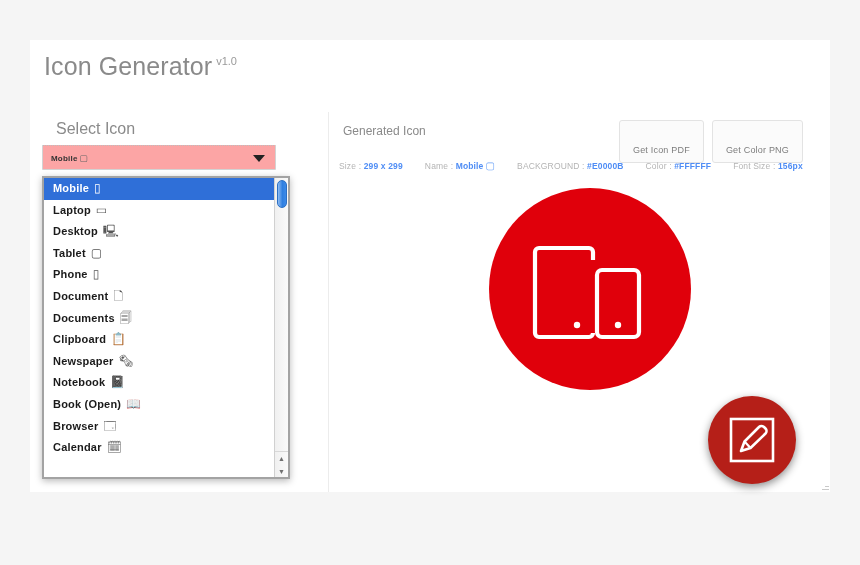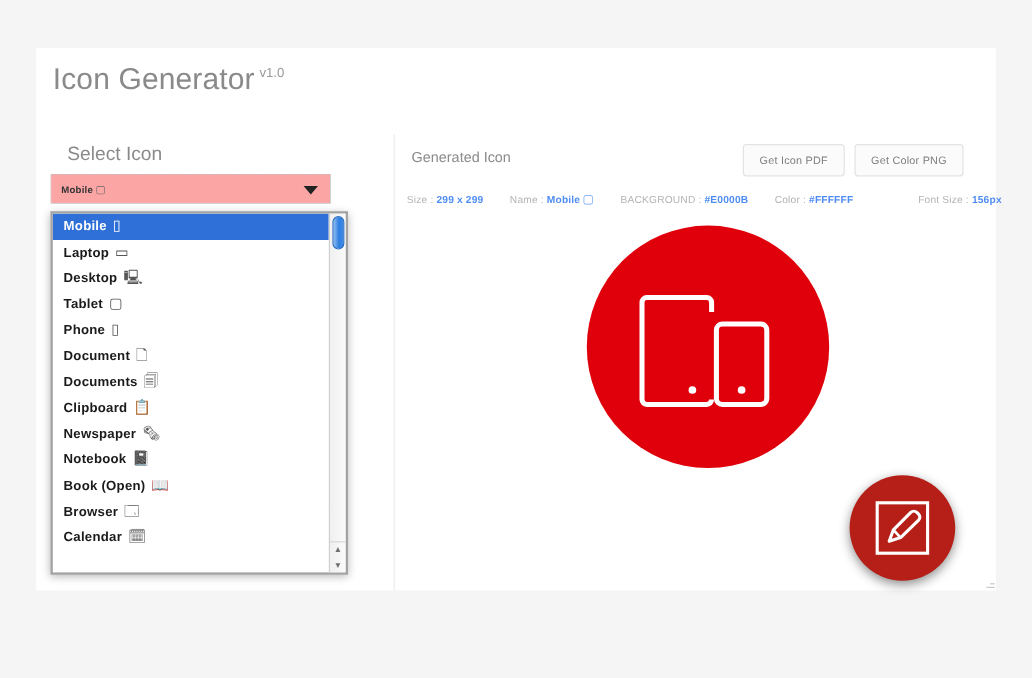--- a/index.html
+++ b/index.html
@@ -232,37 +232,37 @@
     top: 8px;
     display: flex;
     gap: 8px;
   }
   .export-btn {
     background: #fbfbfb;
     border: 1px solid #e3e3e3;
     border-radius: 3px;
     color: #7d7d7d;
     font-size: 9px;
-    padding: 8px 13px 7px;
+    padding: 24px 13px 7px;
     letter-spacing: 0.2px;
     cursor: pointer;
     font-family: "Liberation Sans", sans-serif;
   }
 
   #meta-bar {
     position: absolute;
     left: 10px;
     top: 48px;
     font-size: 8.5px;
     color: #b4b4b4;
     white-space: nowrap;
     letter-spacing: 0.15px;
   }
   #meta-bar .meta-group { margin-right: 22px; }
-  #meta-bar .meta-group:last-child { margin-right: 0; margin-left: 32px; }
+  #meta-bar .meta-group:last-child { margin-right: 0; }
   #meta-bar .val {
     color: #4f8df5;
     font-weight: bold;
   }
   #meta-bar .name-glyph {
     color: #6fa4f7;
     font-weight: normal;
     font-size: 10px;
     margin-left: 2px;
   }

